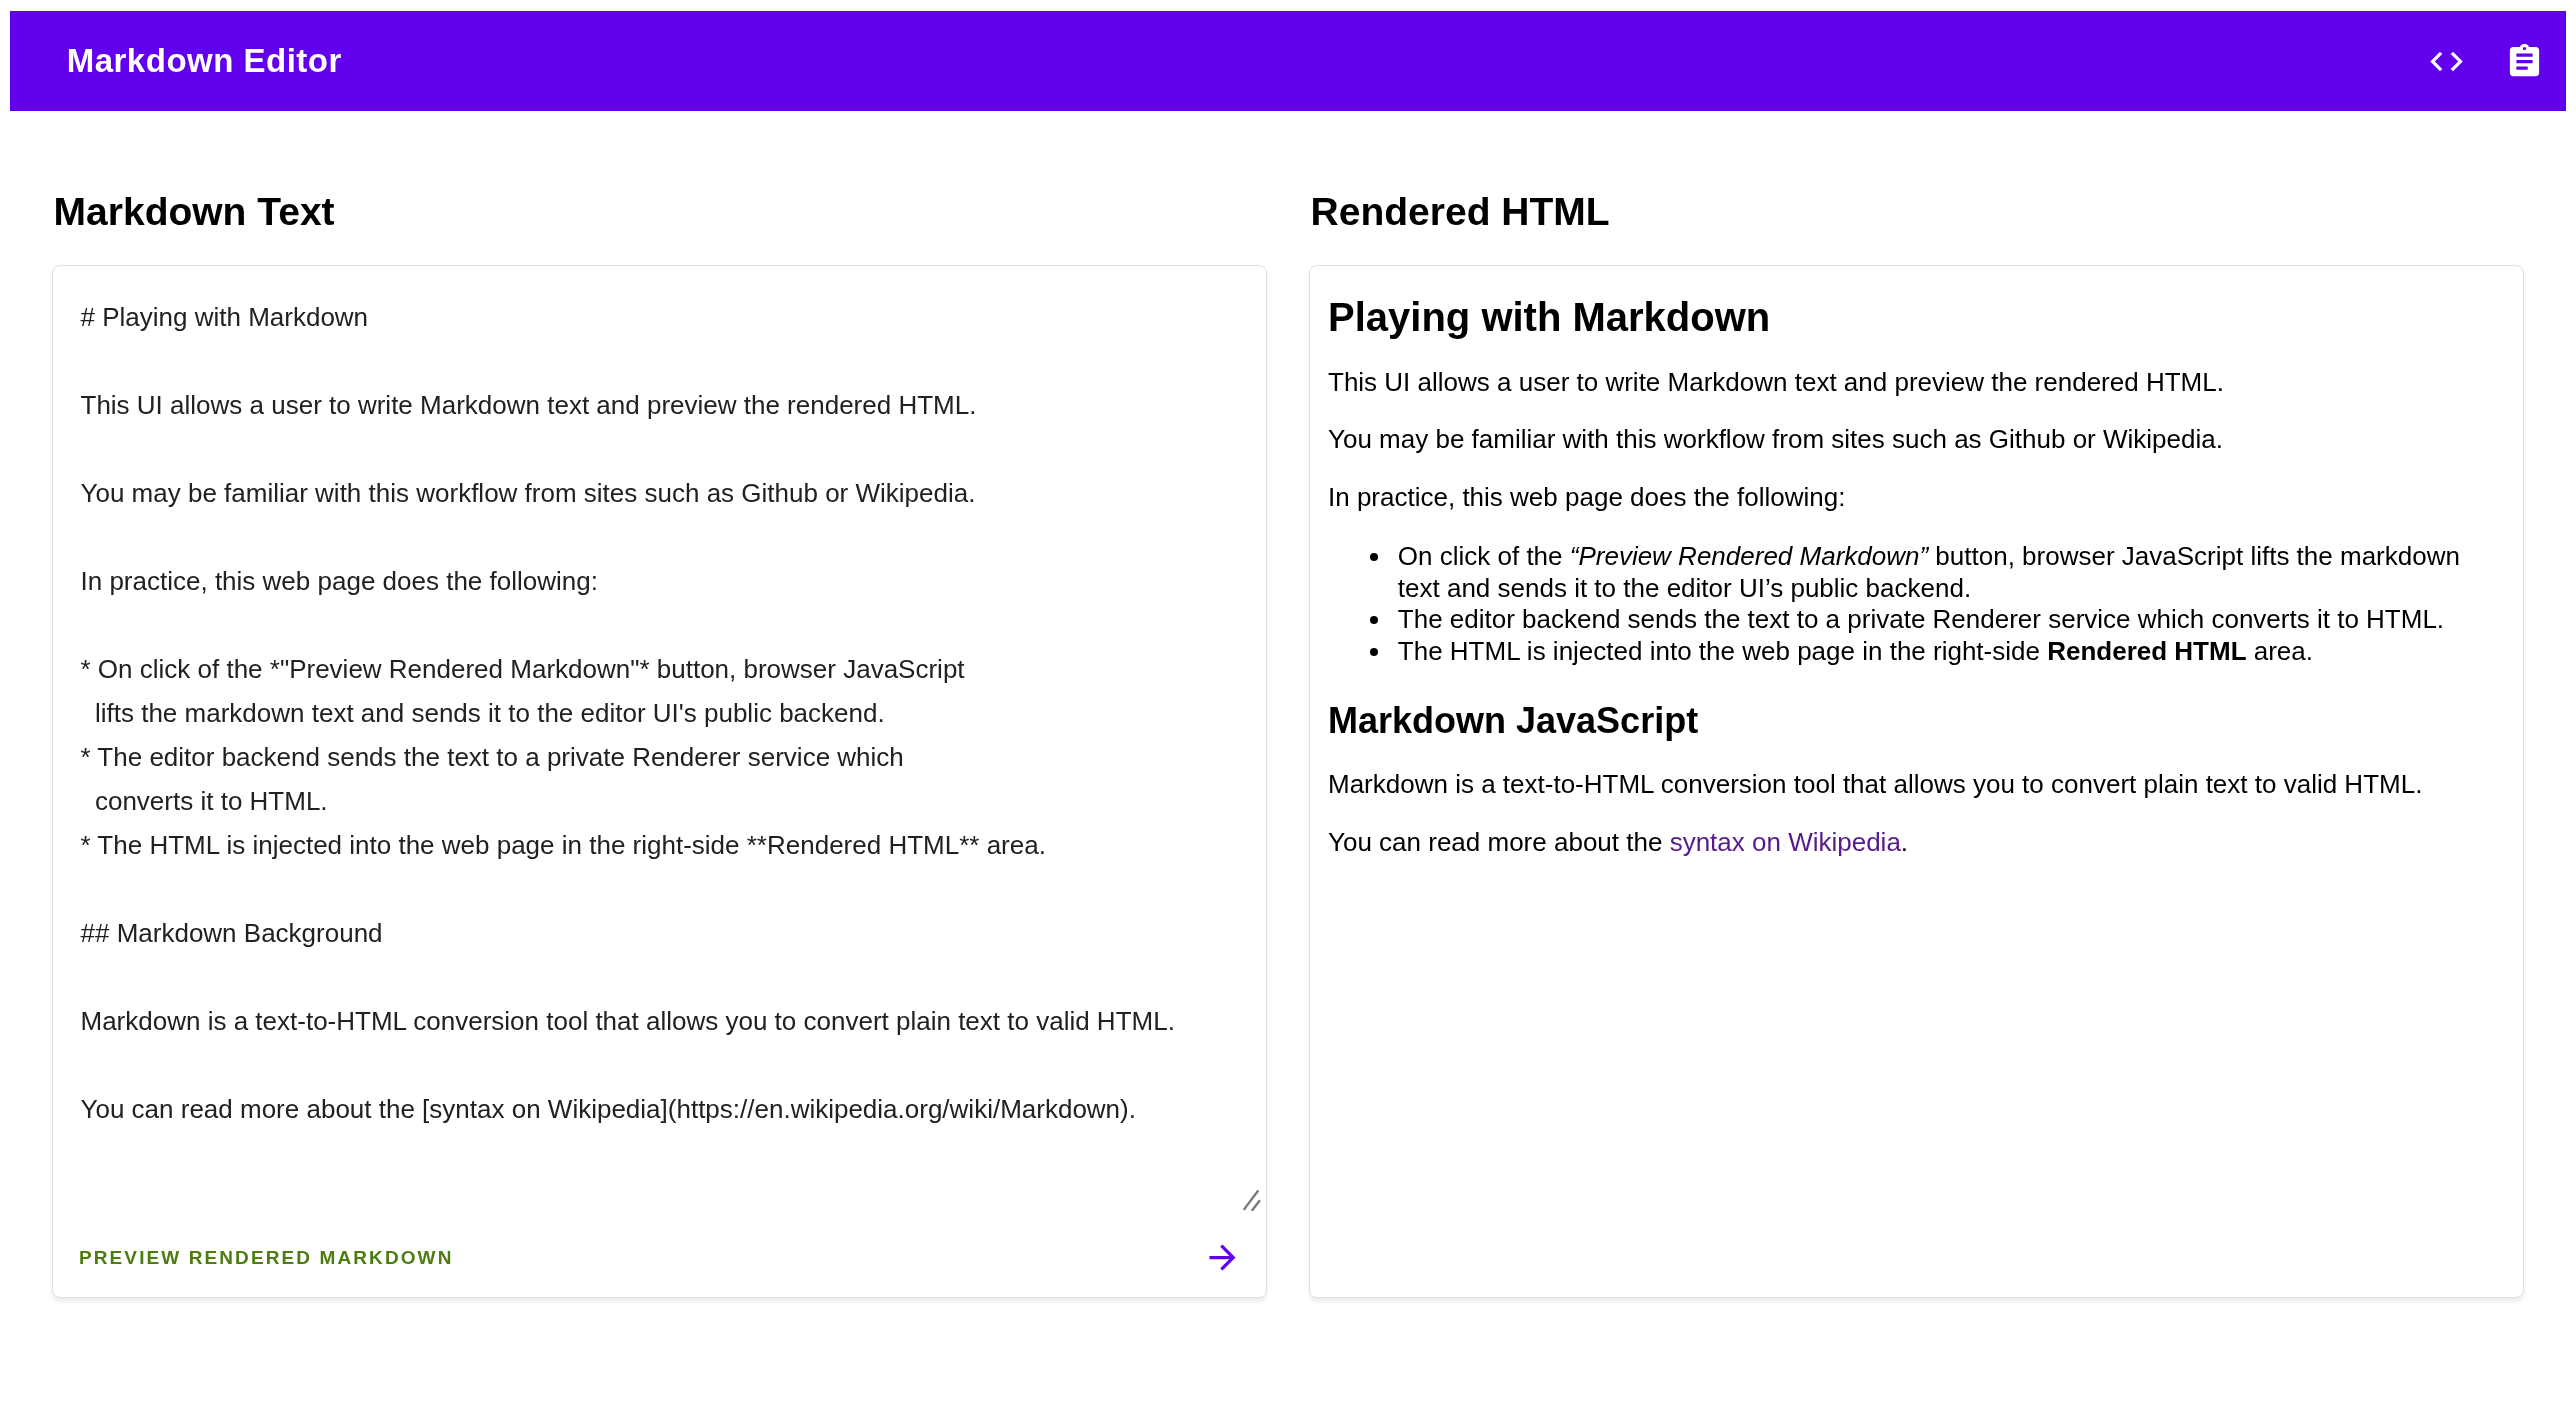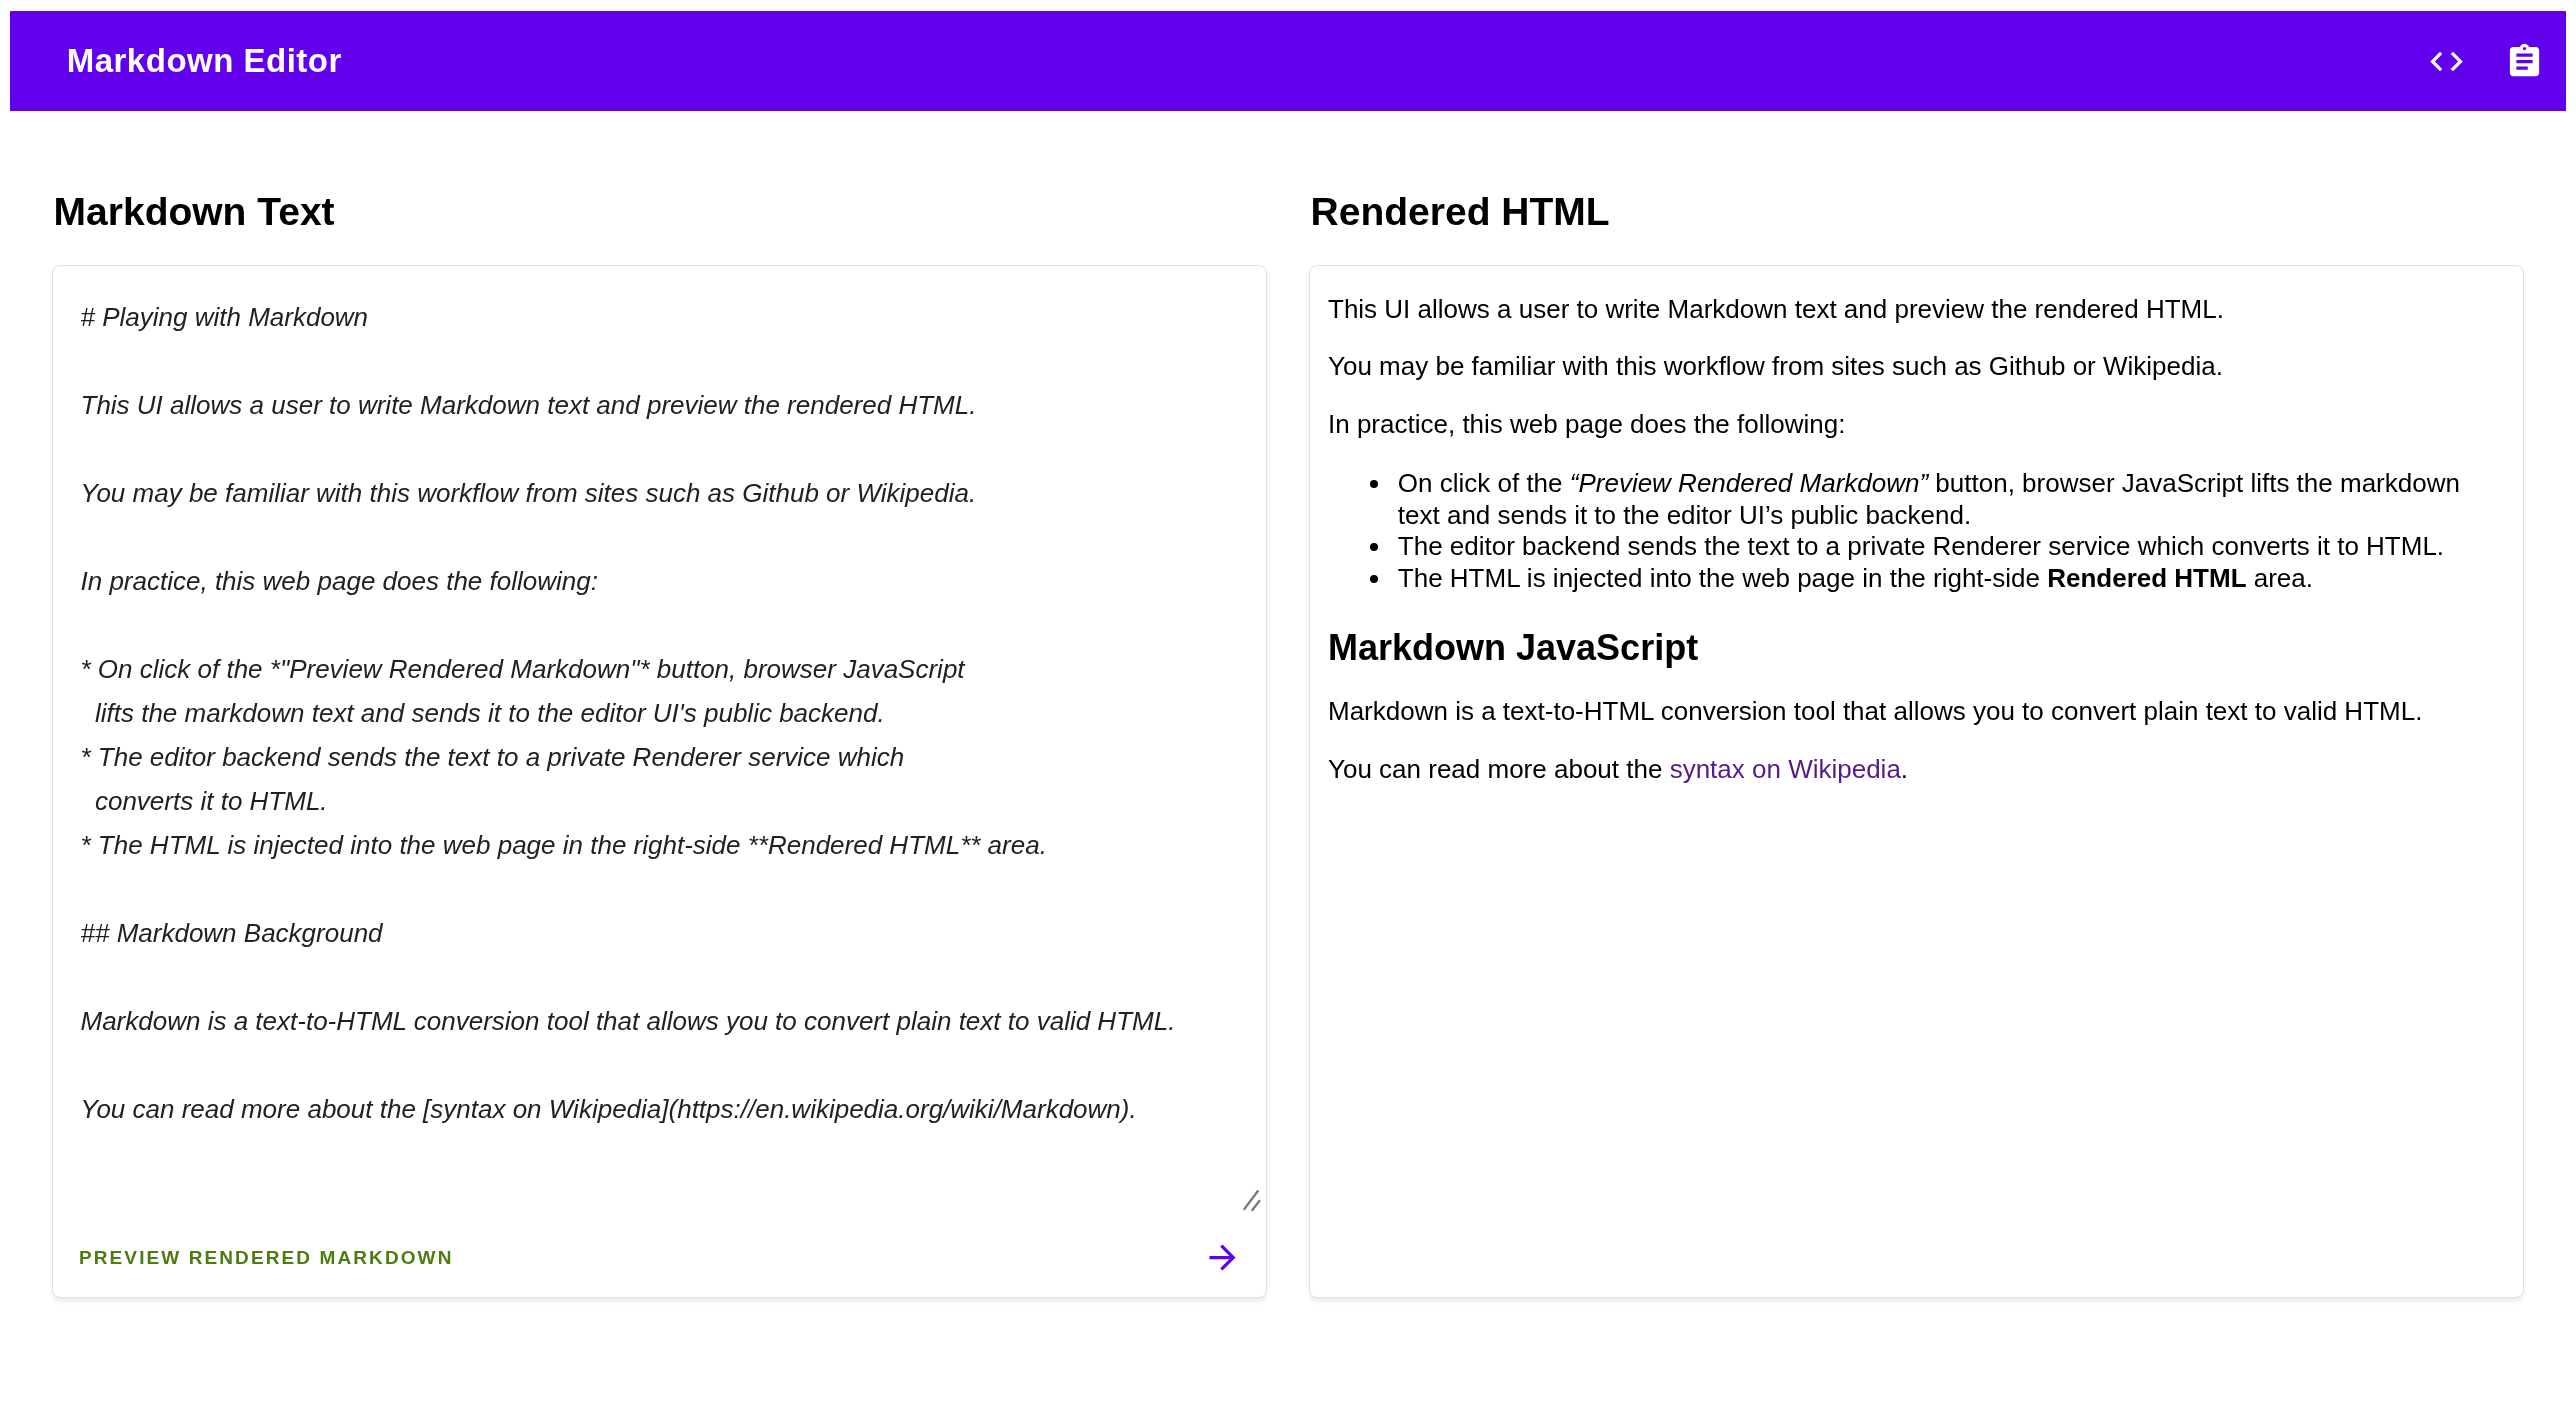--- a/index.html
+++ b/index.html
@@ -76,21 +76,20 @@
     outline: none;
     resize: none;
     background: transparent;
     padding: 29px 32px 16px 27.5px;
     font-family: "Liberation Sans", sans-serif;
     font-size: 26px;
     line-height: 44px;
     color: #202124;
     white-space: pre-wrap;
     overflow: hidden;
-    font-style: italic;
   }
   .resize-handle {
     position: absolute;
     right: 4.8px; bottom: 6.5px;
     width: 27.5px; height: 27.5px;
     cursor: nwse-resize;
   }
   .resize-handle svg { width: 27.5px; height: 27.5px; stroke: #7a7a7a; stroke-width: 3; }
   .editor-actions {
     flex: 1 1 auto;
@@ -205,20 +204,21 @@
             <path d="M12 4l-1.41 1.41L16.17 11H4v2h12.17l-5.58 5.59L12 20l8-8-8-8z"></path>
           </svg>
         </button>
       </div>
     </div>
   </section>
 
   <section class="col">
     <h2 class="col-heading">Rendered HTML</h2>
     <div class="card preview-card">
+      <h1>Playing with Markdown</h1>
       <p>This UI allows a user to write Markdown text and preview the rendered HTML.</p>
       <p>You may be familiar with this workflow from sites such as Github or Wikipedia.</p>
       <p>In practice, this web page does the following:</p>
       <ul>
         <li><span>On click of the </span><em>“Preview Rendered Markdown”</em><span> button, browser JavaScript lifts the markdown text and sends it to the editor UI’s public backend.</span></li>
         <li><span>The editor backend sends the text to a private Renderer service which converts it to HTML.</span></li>
         <li><span>The HTML is injected into the web page in the right-side </span><strong>Rendered HTML</strong><span> area.</span></li>
       </ul>
       <h2>Markdown JavaScript</h2>
       <p>Markdown is a text-to-HTML conversion tool that allows you to convert plain text to valid HTML.</p>

